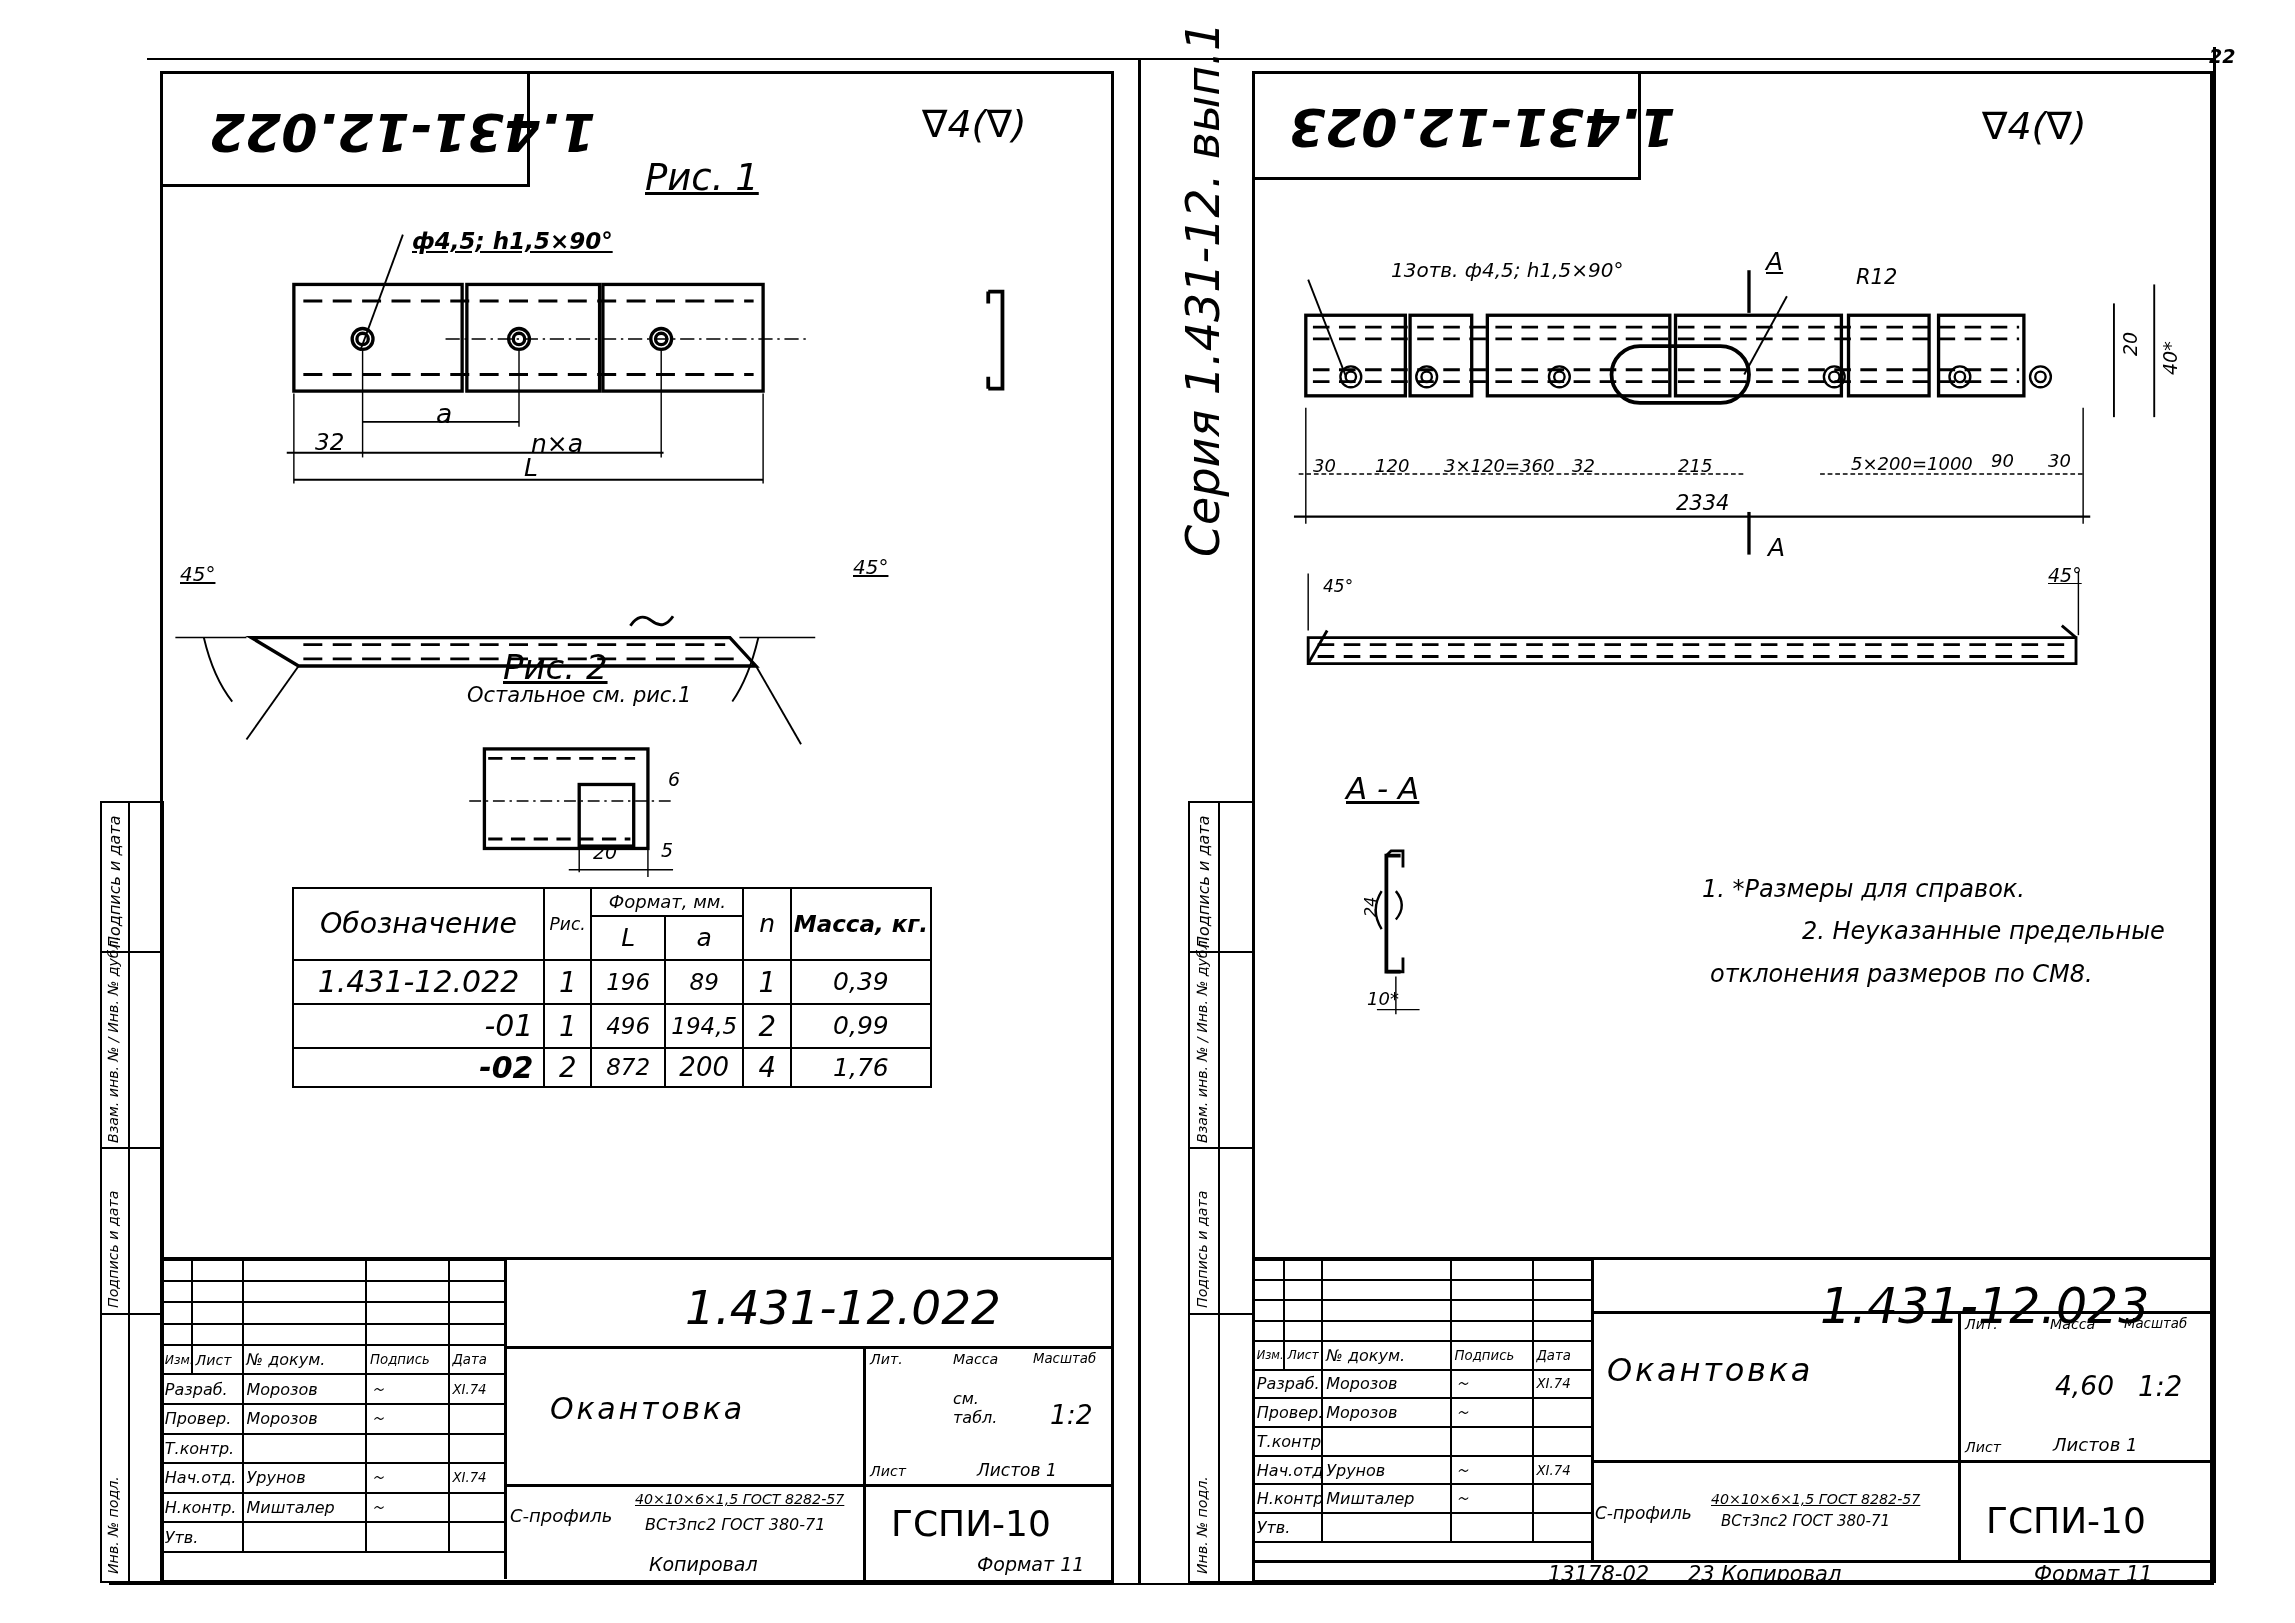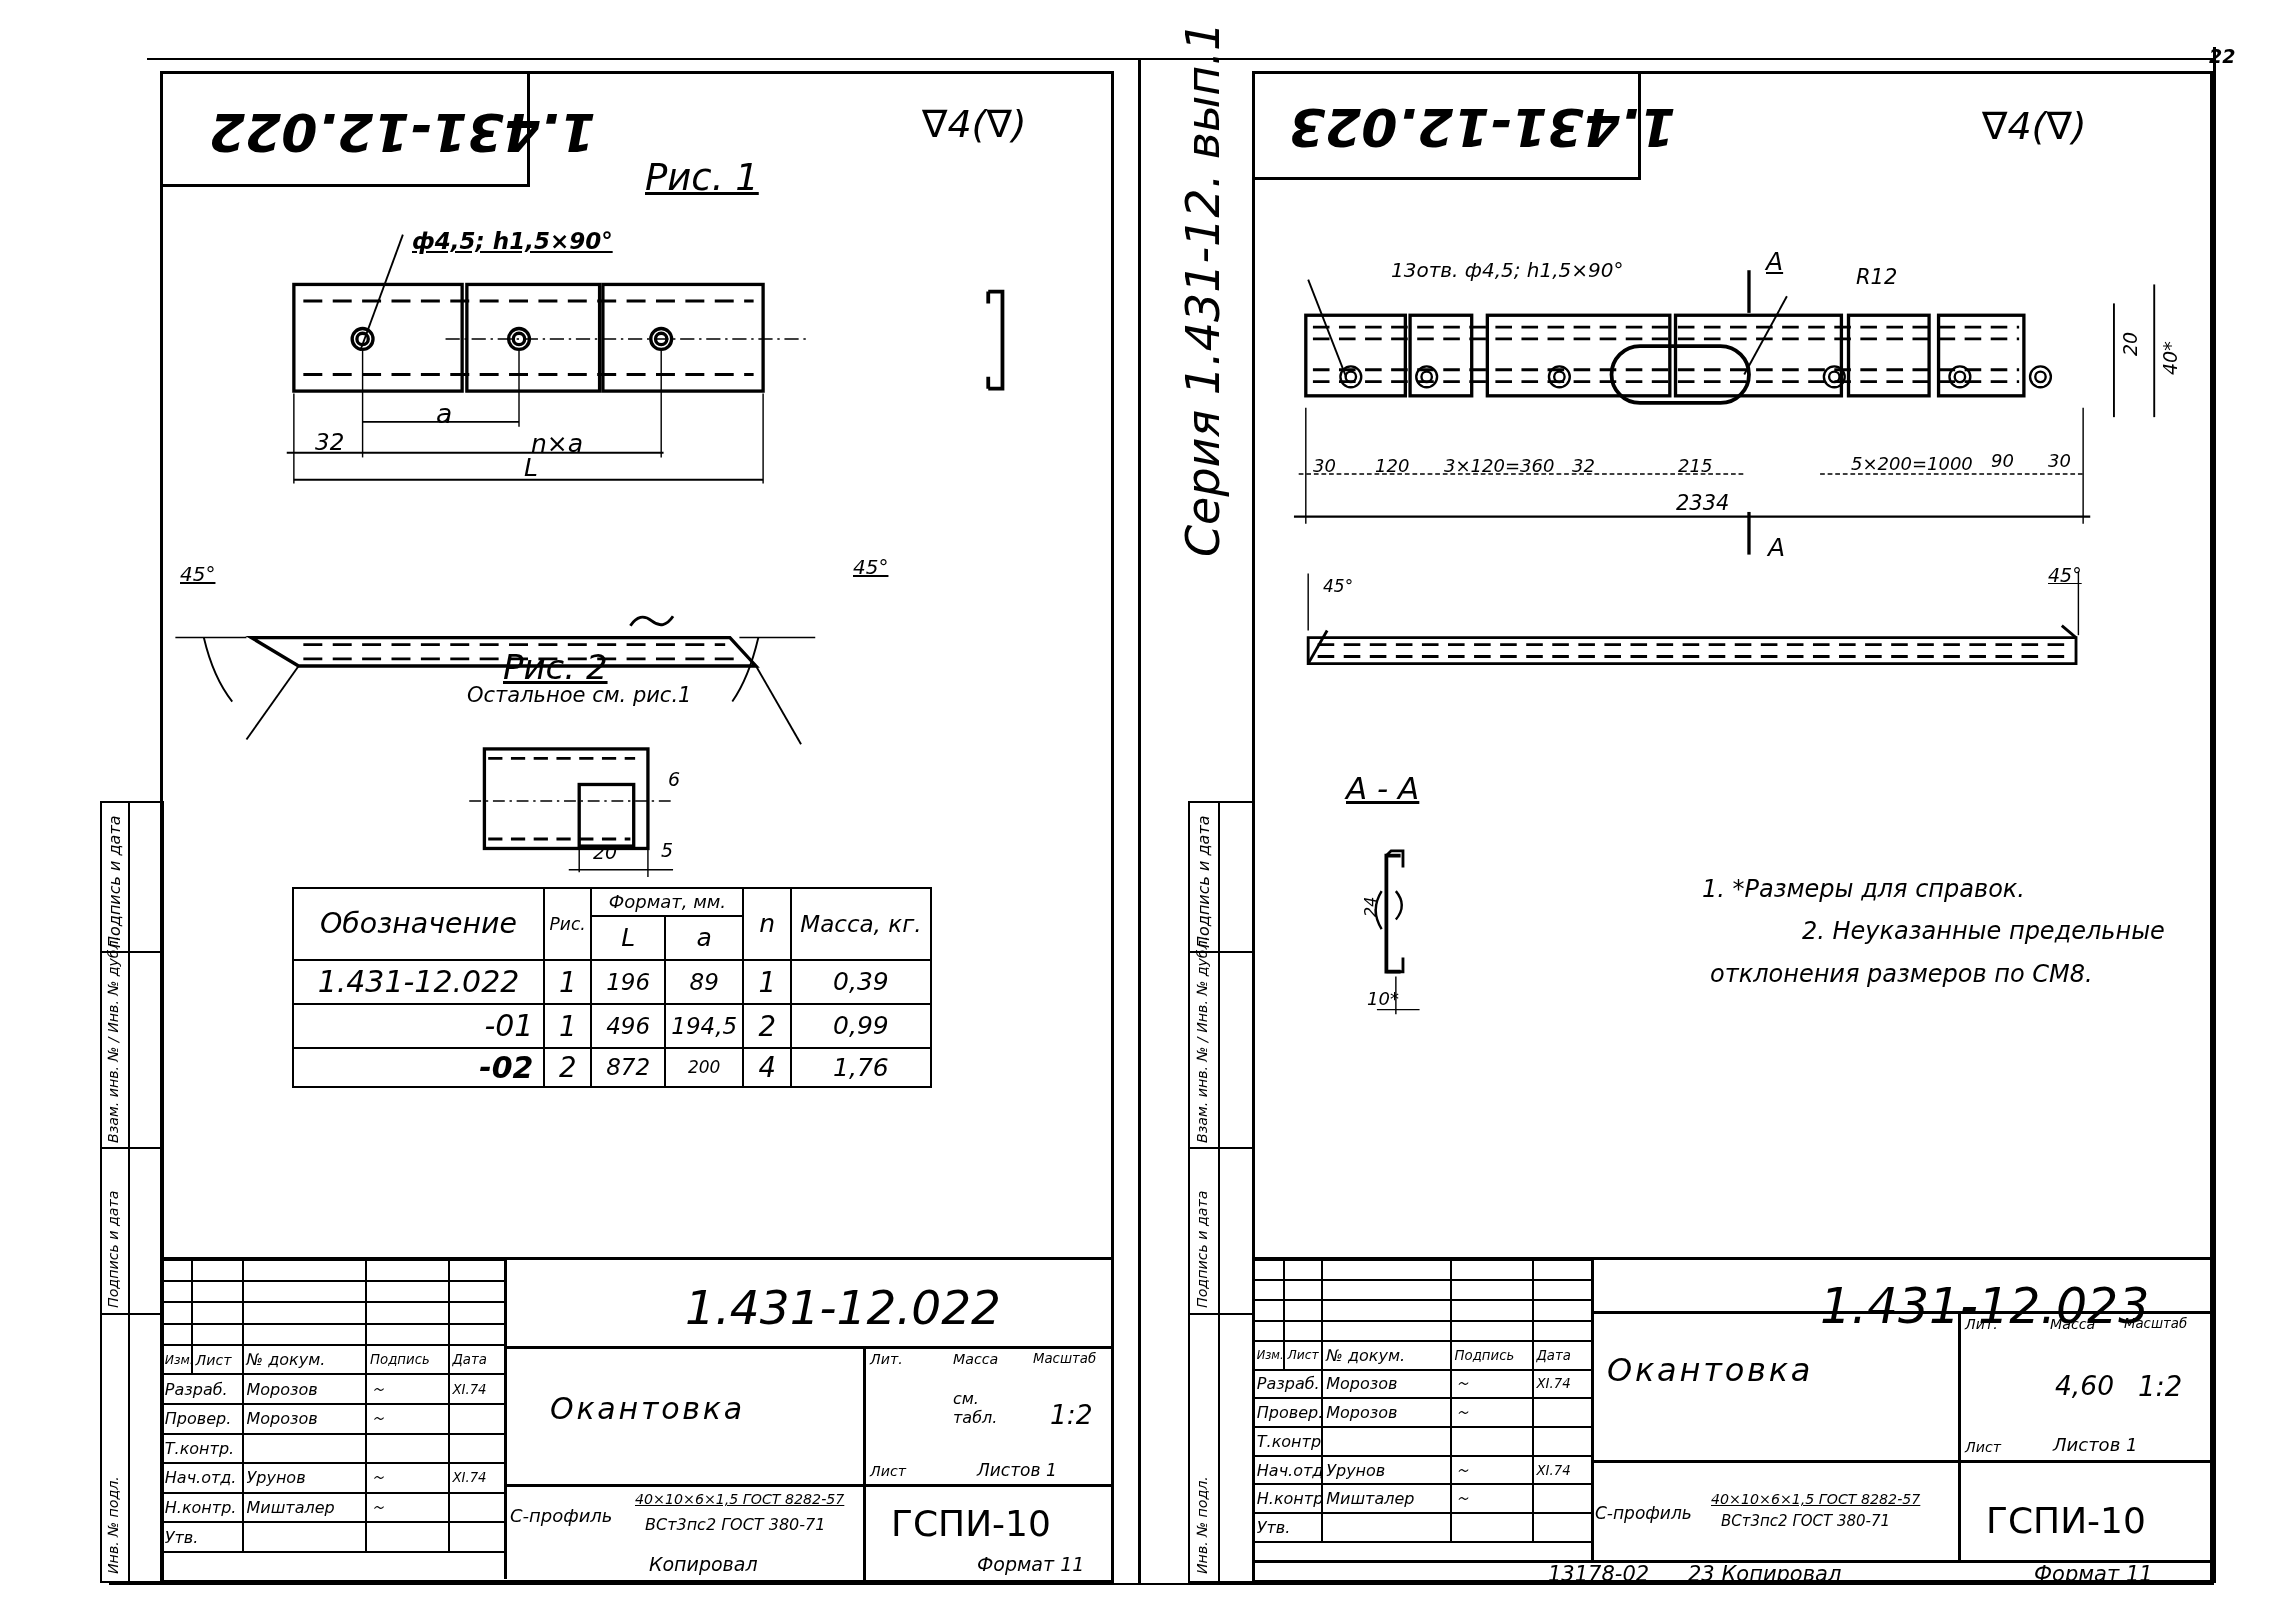--- a/index.html
+++ b/index.html
@@ -101,21 +101,21 @@
 <div class="abs hand" style="left:593px;top:841px;font-size:19px;">20</div>
 <div class="abs hand" style="left:661px;top:839px;font-size:19px;">5</div>
 
 <table class="spec" style="left:292px;top:887px;width:640px;">
   <tbody>
       <tr style="height:27.5px;">
     <td rowspan="2" style="width:247px;font-size:28.4px;">Обозначение</td>
     <td rowspan="2" style="width:45px;font-size:17px;">Рис.</td>
     <td colspan="2" style="font-size:18px;">Формат, мм.</td>
     <td rowspan="2" style="width:45px;font-size:25px;">n</td>
-    <td rowspan="2" style="width:137px;font-size:23px;">Масса, кг.</td>
+    <td rowspan="2" style="width:137px;font-size:23px;font-weight:bold;">Масса, кг.</td>
   </tr>
   <tr style="height:44px;">
     <td style="width:71px;font-size:25px;">L</td>
     <td style="width:76px;font-size:25px;">a</td>
   </tr>
   <tr style="height:44px;font-size:27.5px;">
     <td style="font-size:30px;">1.431-12.022</td>
     <td>1</td>
     <td style="font-size:23px;">196</td>
     <td style="font-size:23px;">89</td>
@@ -127,21 +127,21 @@
     <td>1</td>
     <td style="font-size:23px;text-align:center;">496</td>
     <td style="font-size:23px;">194,5</td>
     <td>2</td>
     <td style="font-size:25px;">0,99</td>
   </tr>
   <tr style="height:39px;font-size:27.5px;">
     <td style="text-align:right;padding-right:9.5px;font-size:30px;font-weight:bold;">-02</td>
     <td>2</td>
     <td style="font-size:23px;">872</td>
-    <td style="font-size:17px;margin-top:16px;">200</td>
+    <td style="font-size:26px;margin-top:16px;">200</td>
     <td>4</td>
     <td style="font-size:25px;">1,76</td>
   </tr>
 </tbody>
   </table>
 
 <div class="frame" style="left:100px;top:801px;width:64px;height:782px;border-width:2.8px;"></div>
 <div class="line" style="left:128px;top:801px;width:2.4px;height:782px;"></div>
 <div class="line" style="left:100px;top:951px;width:64px;height:2.4px;"></div>
 <div class="line" style="left:100px;top:1147px;width:64px;height:2.4px;"></div>

